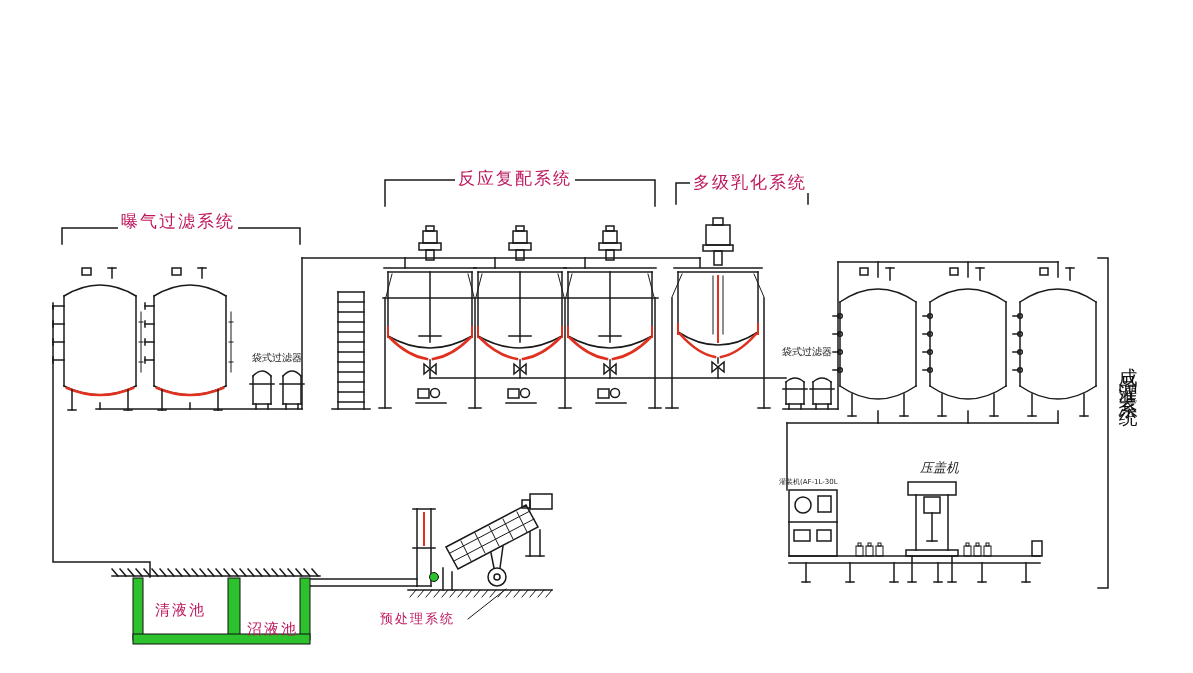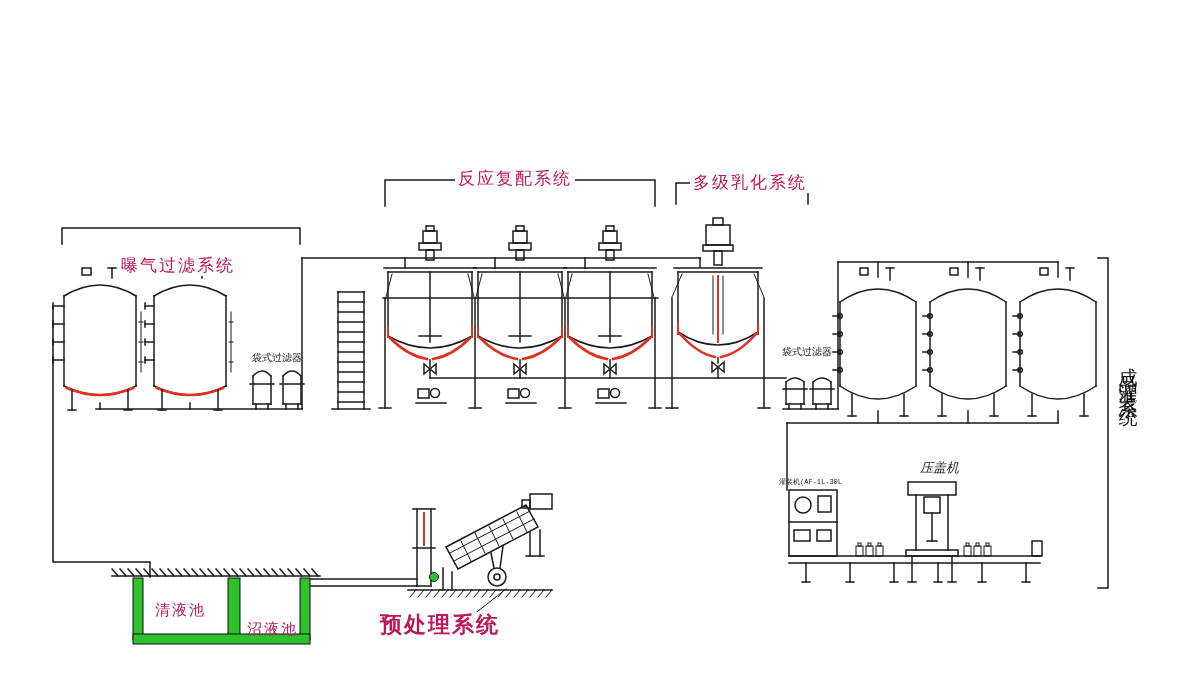--- a/index.html
+++ b/index.html
@@ -27,21 +27,21 @@
   .lbl-pool{font-size:15px;letter-spacing:2px;background:transparent;}
   .lbl-tiny{font-size:10px;padding:0;background:transparent;color:#222;letter-spacing:0;}
   #title{
     position:absolute;left:12px;top:14px;font-size:27px;font-weight:800;
     color:var(--title-green,#3FBD4A);letter-spacing:1px;background:transparent;
   }
   #lbl-filling{
     position:absolute;left:1116px;top:352px;font-size:19px;
     writing-mode:vertical-rl;text-orientation:upright;letter-spacing:8px;background:#fff;
   }
-  #lbl-pretreat{font-size:22px;letter-spacing:2px;font-weight:bold;}
+  #lbl-pretreat{font-size:13px;letter-spacing:2px;}
 </style>
 </head>
 <body>
 
 <div id="stage">
 
 <svg width="1193" height="673" viewBox="0 0 1193 673">
 
   <g class="ln">
     <polyline points="53,306 53,562 150,562 150,577"></polyline>
@@ -464,27 +464,27 @@
     <rect x="906" y="550" width="52" height="6"></rect>
     <line x1="912" y1="556" x2="912" y2="582"></line>
         <line x1="908" y1="582" x2="916" y2="582"></line>
     <line x1="952" y1="556" x2="952" y2="582"></line>
         <line x1="948" y1="582" x2="956" y2="582"></line>
   </g>
 
 </svg>
 
 
-<div class="lbl lbl-big" style="left:118px;top:212px;margin-top:44px;">曝气过滤系统</div>
+<div class="lbl lbl-big" style="left:118px;top:212px;">曝气过滤系统</div>
 <div class="lbl lbl-big" style="left:455px;top:169px;">反应复配系统</div>
 <div class="lbl lbl-big" style="left:690px;top:173px;">多级乳化系统</div>
 <div id="lbl-filling">成品灌装系统</div>
 
 <div class="lbl lbl-pool" style="left:152px;top:602px;">清液池</div>
 <div class="lbl lbl-pool" style="left:244px;top:597px;margin-top:24px;">沼液池</div>
 <div class="lbl" id="lbl-pretreat" style="left:377px;top:612px;">预处理系统</div>
 
 <div class="lbl lbl-tiny" style="left:252px;top:352px;">袋式过滤器</div>
 <div class="lbl lbl-tiny" style="left:782px;top:346px;">袋式过滤器</div>
-<div class="lbl lbl-tiny" style="left:779px;top:478px;font-size:7px;font-family:Liberation Mono, monospace;">灌装机(AF-1L-30L</div>
+<div class="lbl lbl-tiny" style="left:779px;top:478px;font-size:7px;">灌装机(AF-1L-30L</div>
 <div class="lbl lbl-tiny" style="left:920px;top:461px;font-size:13px;font-style:italic;">压盖机</div>
 
 </div>
 
 </body></html>

